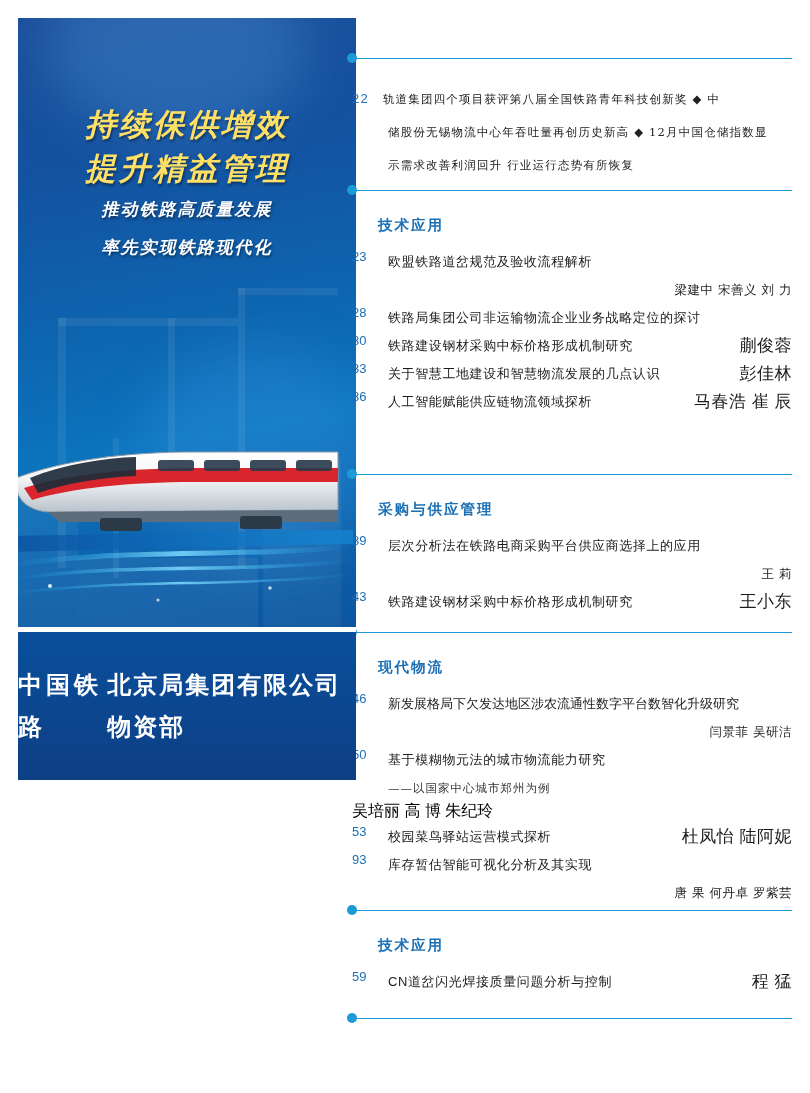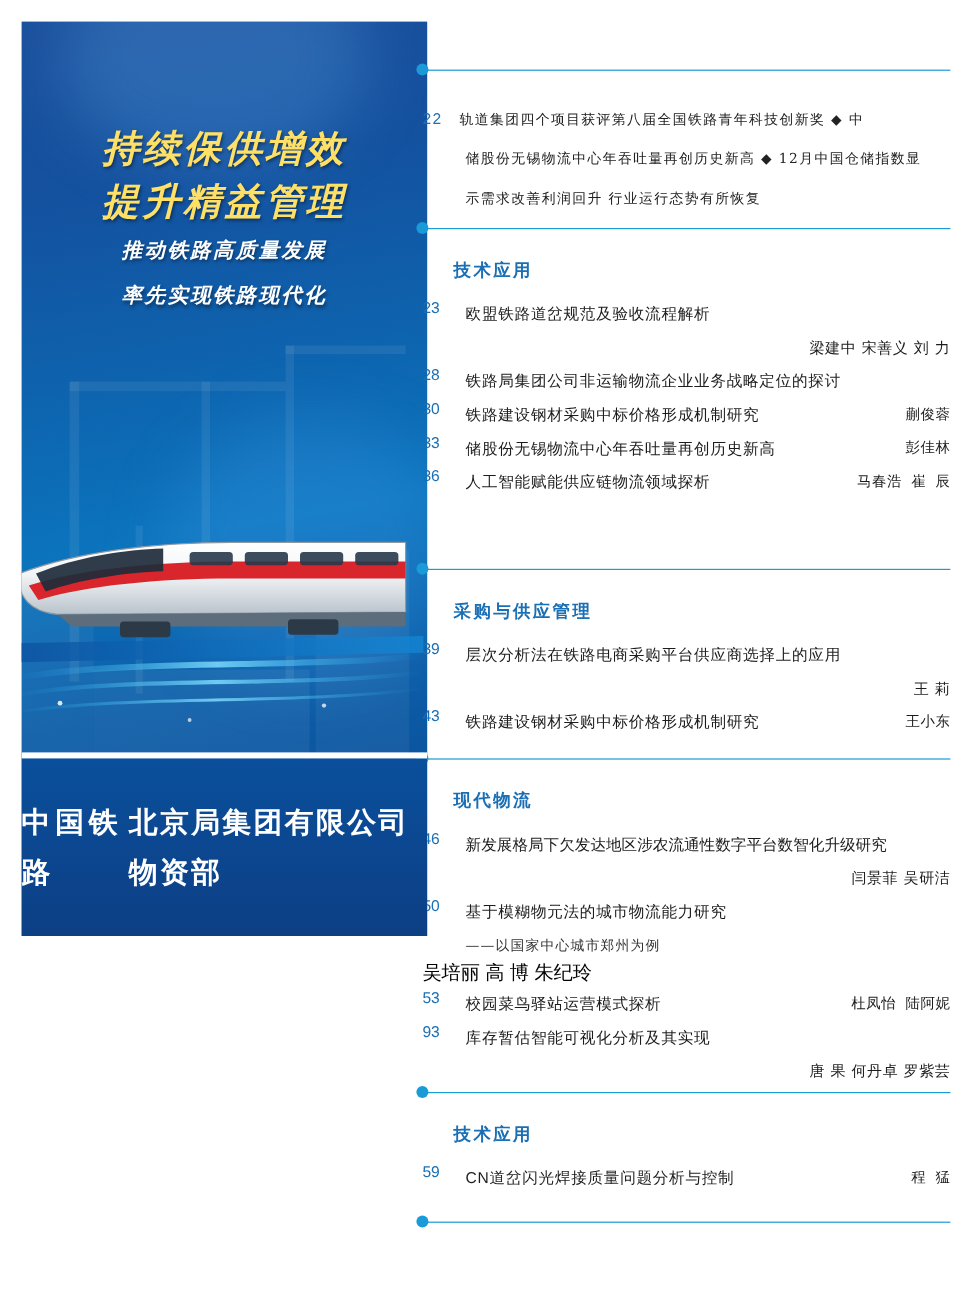--- a/index.html
+++ b/index.html
@@ -193,22 +193,22 @@
     font-size: 13px;
     color: #1c1c1c;
     letter-spacing: 0.6px;
     line-height: 26px;
     white-space: nowrap;
   }
   .entry .auth {
     position: absolute;
     right: 0;
     top: 0;
-    font-family: Liberation Mono, monospace;
-    font-size: 12px;
+    font-family: Liberation Sans, sans-serif;
+    font-size: 17px;
     color: #1c1c1c;
     letter-spacing: 0.5px;
     line-height: 26px;
     white-space: nowrap;
   }
   .auth-row {
     text-align: right;
     font-family: "DejaVu Serif", serif;
     font-size: 12.5px;
     color: #1c1c1c;
@@ -355,21 +355,21 @@
     </div>
 
     <div class="entry">
       <span class="num">30</span>
       <span class="ttl">铁路建设钢材采购中标价格形成机制研究</span>
       <span class="auth">蒯俊蓉</span>
     </div>
 
     <div class="entry">
       <span class="num">33</span>
-      <span class="ttl">储股份无锡物流中心年吞吐量再创历史新高</span>
+      <span class="ttl">关于智慧工地建设和智慧物流发展的几点认识</span>
       <span class="auth">彭佳林</span>
     </div>
 
     <div class="entry">
       <span class="num">36</span>
       <span class="ttl">人工智能赋能供应链物流领域探析</span>
       <span class="auth">马春浩    崔  辰</span>
     </div>
   </div>
 

